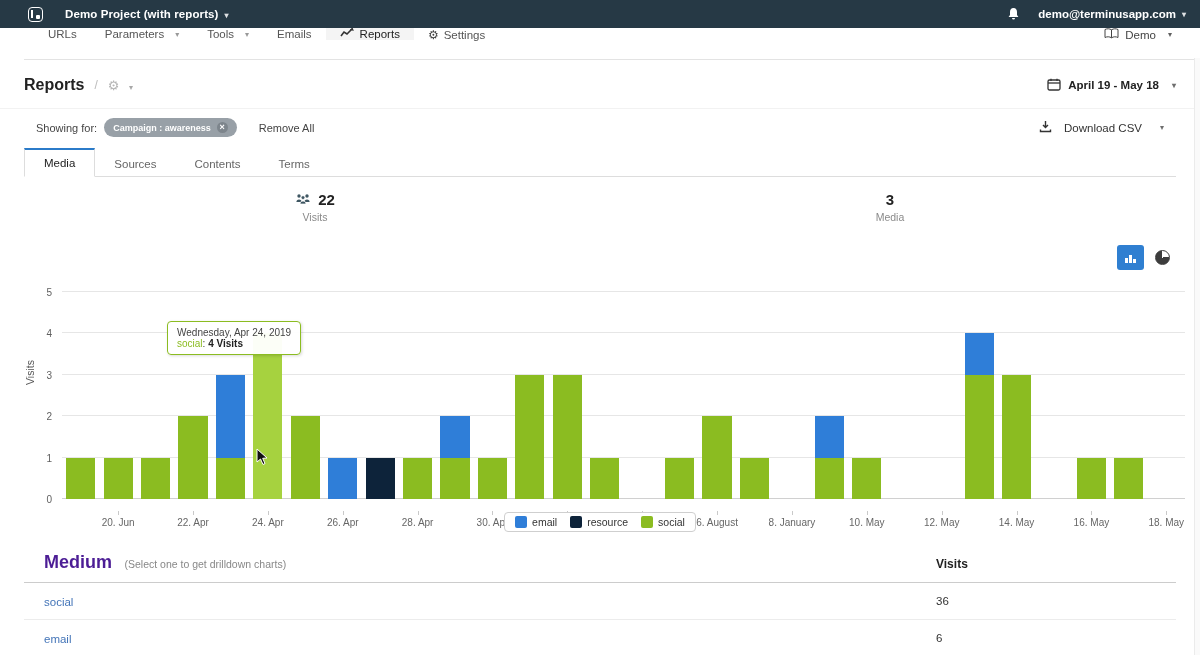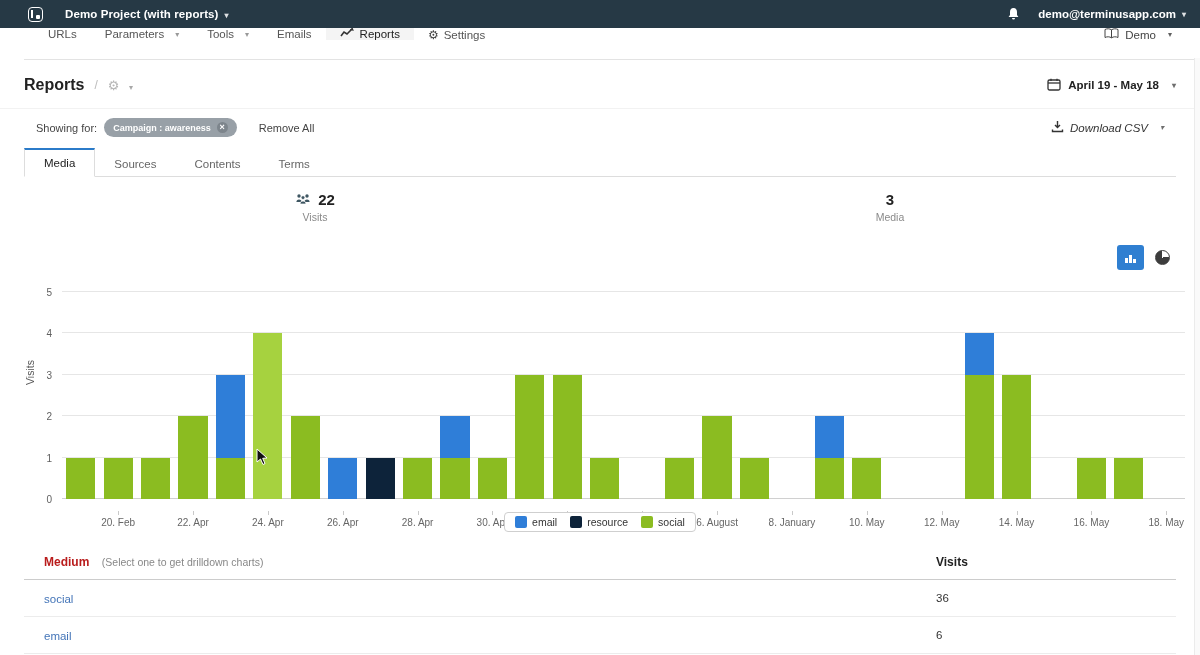--- a/index.html
+++ b/index.html
@@ -33,21 +33,21 @@
   .header-gear .chev { color:#999; }
   .date-range { margin-left:auto; display:flex; align-items:center; gap:7px; font-size:11.5px; font-weight:bold; color:#222; cursor:pointer; }
   .date-range .chev { color:#555; }
 
   
   .filter-row { display:flex; align-items:center; padding:9px 36px 7px; }
   .showing-label { font-size:11px; color:#444; margin-right:7px; }
   .chip { background:#98a0a7; color:#fff; font-size:9px; font-weight:bold; border-radius:10px; padding:4px 9px; display:flex; align-items:center; gap:6px; cursor:pointer; }
   .chip-x { background:#7d858c; width:11px; height:11px; border-radius:50%; display:flex; align-items:center; justify-content:center; font-size:9px; line-height:1; }
   .remove-all { font-size:11px; color:#444; margin-left:22px; cursor:pointer; }
-  .download { margin-left:auto; display:flex; align-items:center; gap:6px; font-size:11.5px; color:#333; cursor:pointer;font-style:italic; }
+  .download { margin-left:auto; display:flex; align-items:center; gap:12px; font-size:11.5px; color:#333; cursor:pointer; }
   .download .chev { color:#555; }
 
   
   .tabs { display:flex; align-items:flex-end; margin:4px 24px 0; border-bottom:1px solid #ddd; height:29px; }
   .tab { font-size:11.5px; color:#666; padding:7px 19px; cursor:pointer; position:relative; top:1px; }
   .tab.active { background:#fff; color:#222; border:1px solid #ddd; border-top:2px solid #2b7bc9; border-bottom:1px solid #fff; }
 
   
   .stats { position:relative; height:56px; margin-top:8px; }
   .stat { position:absolute; top:6px; text-align:center; }
@@ -83,21 +83,21 @@
                    border:1px solid #8bbc21; border-radius:4px; padding:5px 9px; font-size:10px;
                    box-shadow:1px 1px 3px rgba(0,0,0,.15); white-space:nowrap; z-index:5; }
   .tt-title { color:#444; }
   .tt-series { color:#8bbc21; }
   .tt-value { font-weight:bold; color:#222; }
   .cursor { position:absolute; left:194px; top:156px; z-index:6; }
 
   
   .table { margin:14px 24px 0; }
   .thead { display:flex; align-items:baseline; padding:6px 20px 9px; border-bottom:1px solid #ccc; }
-  .th-medium { font-size:12px; font-weight:bold; color:#b91c1c; }
+  .th-medium { font-size:18px; font-weight:bold; color:#4c1d95; }
   .th-note { font-size:10.5px; color:#888; margin-left:8px; }
   .th-visits { font-size:12px; font-weight:bold; color:#222; }
   .col-left { flex:1; }
   .col-right { width:220px; }
   .trow { display:flex; align-items:center; padding:9px 20px; border-bottom:1px solid #ececec; }
   .tlink { font-size:11.5px; color:#4475b8; cursor:pointer; }
   .tval { font-size:11.5px; color:#333; }
 
   
   .scrollbar { position:absolute; right:0; top:58px; bottom:0; width:6px; background:#fafafa; border-left:1px solid #ebebeb; }
@@ -228,20 +228,24 @@
         <rect x="5" y="3" width="3" height="8" fill="#fff"></rect>
         <rect x="9" y="7" width="3" height="4" fill="#fff"></rect>
       </svg>
   </div>
   <div class="btn-pie"></div>
 </div>
 
 <div class="chart">
   <div class="yaxis-title">Visits</div>
   <div class="chart-plot">
+    <div class="chart-tooltip">
+      <div class="tt-title">Wednesday, Apr 24, 2019</div>
+      <div><span class="tt-series">social</span><span class="tt-title">: </span><span class="tt-value">4 Visits</span></div>
+    </div>
     <div class="cursor">
       <svg width="13" height="18" viewBox="0 0 13 18">
           <polygon points="1,1 1,14 4.5,11 7,16.5 9,15.5 6.7,10.3 11,10" fill="#111" stroke="#fff" stroke-width="1"></polygon>
         </svg>
     </div>
   <div class="gridline zero" style="bottom: 0px;"></div>
       <div class="gridline" style="bottom: 41.4px;"></div>
       <div class="gridline" style="bottom: 82.8px;"></div>
       <div class="gridline" style="bottom: 124.2px;"></div>
       <div class="gridline" style="bottom: 165.6px;"></div>
@@ -322,21 +326,21 @@
       </div>
       <div class="slot" style="left: 86.6667%; width: 3.33333%;"></div>
       <div class="slot" style="left: 90%; width: 3.33333%;">
         <div class="seg" style="height: 41.4px; background: rgb(139, 188, 33);"></div>
       </div>
       <div class="slot" style="left: 93.3333%; width: 3.33333%;">
         <div class="seg" style="height: 41.4px; background: rgb(139, 188, 33);"></div>
       </div>
       <div class="slot" style="left: 96.6667%; width: 3.33333%;"></div>
       <div class="xtick" style="left: 5%;"></div>
-      <div class="xlab" style="left: 5%;">20. Feb</div>
+      <div class="xlab" style="left: 5%;">20. Jun</div>
       <div class="xtick" style="left: 11.6667%;"></div>
       <div class="xlab" style="left: 11.6667%;">22. Apr</div>
       <div class="xtick" style="left: 18.3333%;"></div>
       <div class="xlab" style="left: 18.3333%;">24. Apr</div>
       <div class="xtick" style="left: 25%;"></div>
       <div class="xlab" style="left: 25%;">26. Apr</div>
       <div class="xtick" style="left: 31.6667%;"></div>
       <div class="xlab" style="left: 31.6667%;">28. Apr</div>
       <div class="xtick" style="left: 38.3333%;"></div>
       <div class="xlab" style="left: 38.3333%;">30. Apr</div>

